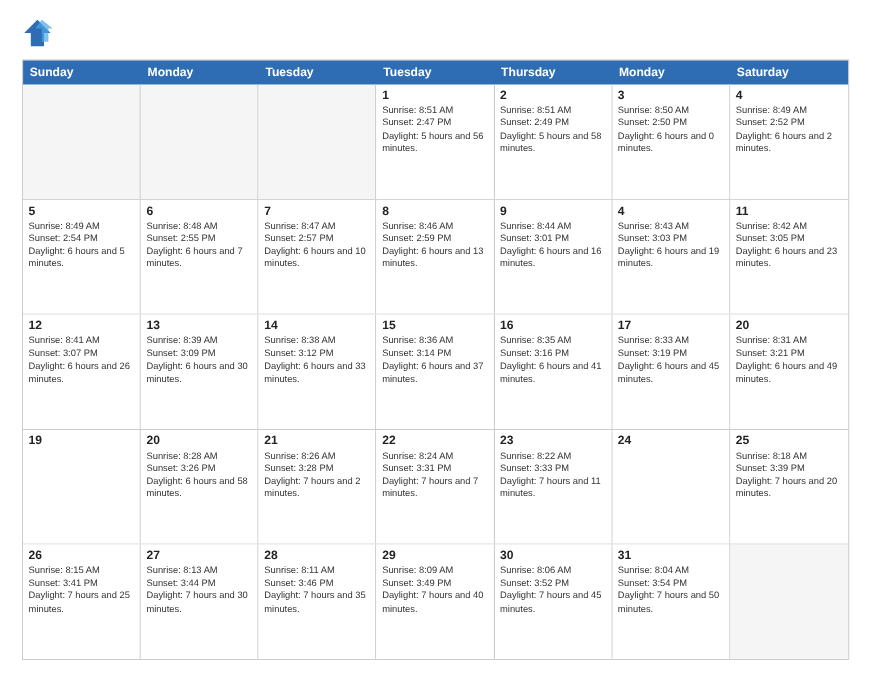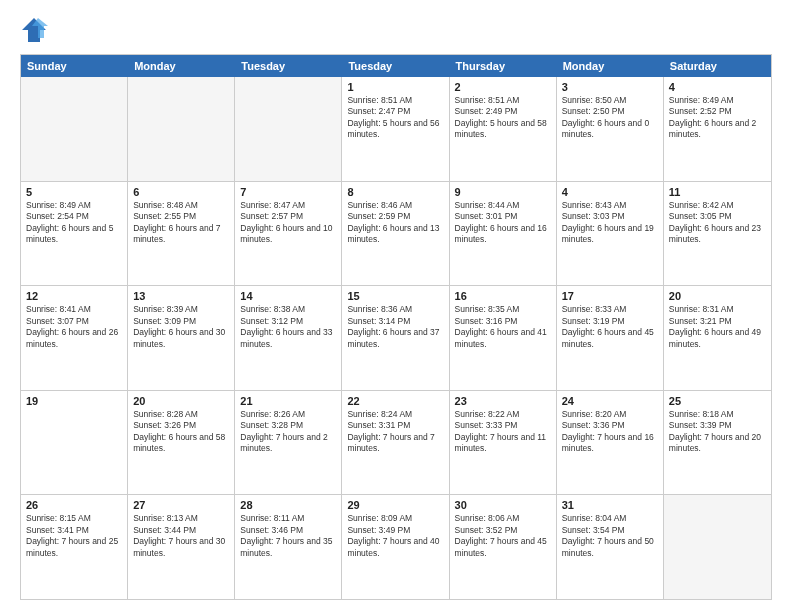--- a/index.html
+++ b/index.html
@@ -249,21 +249,20 @@
           <div class="cal-cell">
             <span class="day-num">22</span>
             <div class="cell-text">Sunrise: 8:24 AM<br>Sunset: 3:31 PM<br>Daylight: 7 hours and 7 minutes.</div>
           </div>
           <div class="cal-cell">
             <span class="day-num">23</span>
             <div class="cell-text">Sunrise: 8:22 AM<br>Sunset: 3:33 PM<br>Daylight: 7 hours and 11 minutes.</div>
           </div>
           <div class="cal-cell">
             <span class="day-num">24</span>
-            <div class="cell-text">Sunrise: 8:20 AM<br>Sunset: 3:36 PM<br>Daylight: 7 hours and 16 minutes.</div>
           </div>
           <div class="cal-cell">
             <span class="day-num">25</span>
             <div class="cell-text">Sunrise: 8:18 AM<br>Sunset: 3:39 PM<br>Daylight: 7 hours and 20 minutes.</div>
           </div>
         </div>
         <div class="cal-row">
           <div class="cal-cell">
             <span class="day-num">26</span>
             <div class="cell-text">Sunrise: 8:15 AM<br>Sunset: 3:41 PM<br>Daylight: 7 hours and 25 minutes.</div>

